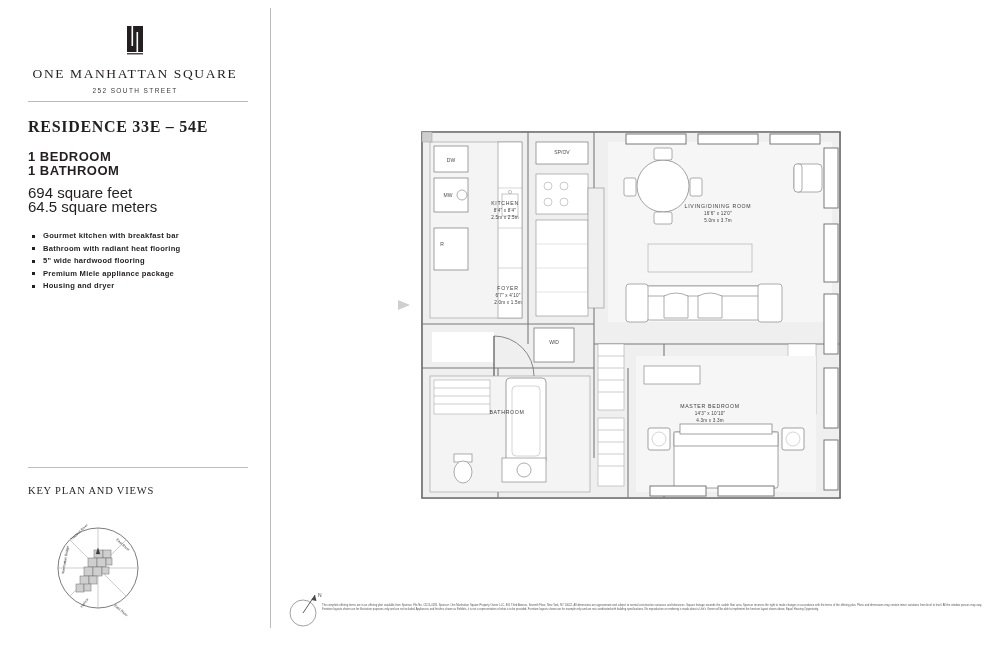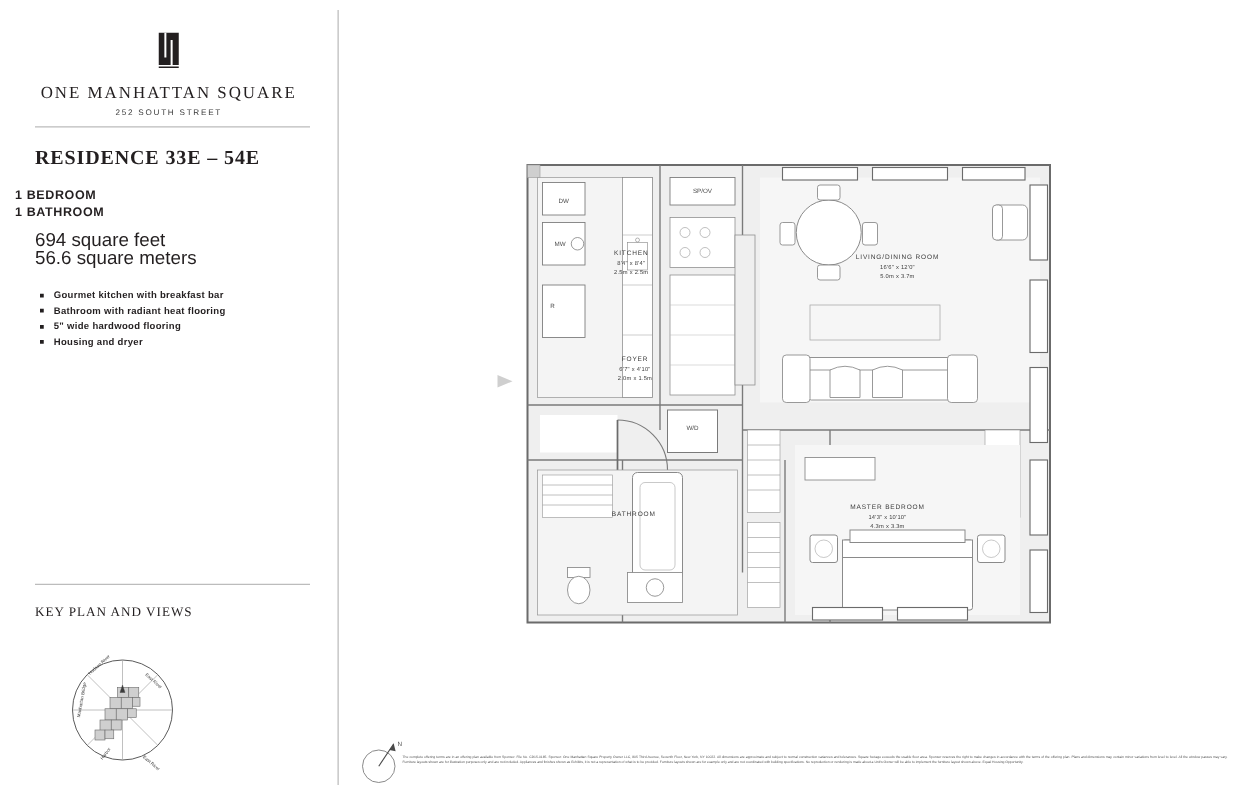--- a/index.html
+++ b/index.html
@@ -71,22 +71,22 @@
     position: absolute;
     left: 28px; top: 118px;
     font-family: "Liberation Serif", serif;
     font-size: 16px;
     font-weight: bold;
     letter-spacing: 0.7px;
     color: #231f20;
   }
   #beds-line {
     position: absolute;
-    left: 12px; top: 150px;
-    font-size: 10px;
+    left: 28px; top: 150px;
+    font-size: 13px;
     font-weight: bold;
     letter-spacing: 0.5px;
     line-height: 13.5px;
   }
   #area-line {
     position: absolute;
     left: 28px; top: 186px;
     font-size: 15px;
     font-weight: normal;
     line-height: 13.5px;
@@ -201,27 +201,28 @@
 
   <div id="residence-title">RESIDENCE 33E – 54E</div>
 
   <div id="beds-line">
     <div>1 BEDROOM</div>
     <div>1 BATHROOM</div>
   </div>
 
   <div id="area-line">
     <div>694 square feet</div>
-    <div>56.6 square meters</div>
+    <div>64.5 square meters</div>
   </div>
 
   <ul id="features">
     <li>Gourmet kitchen with breakfast bar</li>
     <li>Bathroom with radiant heat flooring</li>
     <li>5" wide hardwood flooring</li>
+    <li>Premium Miele appliance package</li>
     <li>Housing and dryer</li>
   </ul>
 
   <div class="rule" id="rule-2"></div>
 
   <div id="keyplan-title">KEY PLAN AND VIEWS</div>
 
   <div id="keyplan">
     <svg width="112" height="112" viewBox="0 0 112 112">
       <circle cx="56" cy="56" r="40" fill="none" stroke="#5a5a5a" stroke-width="0.8"></circle>

